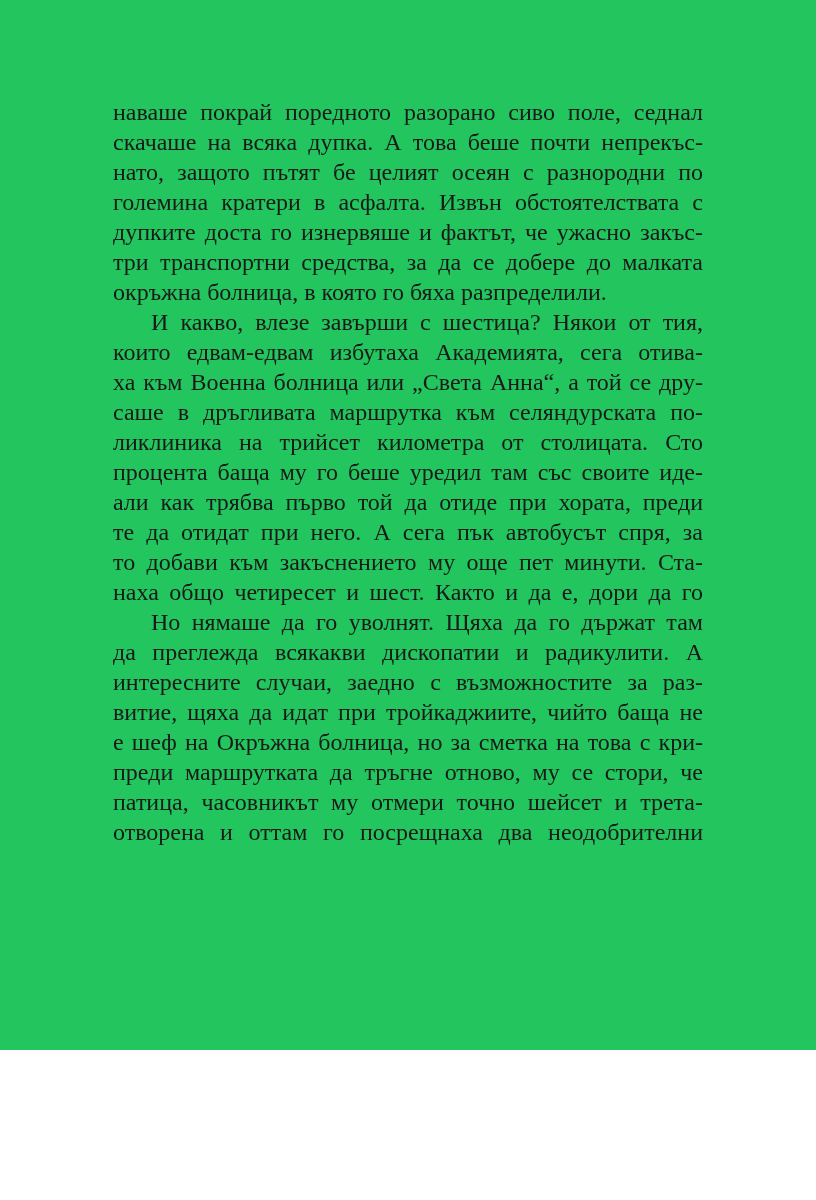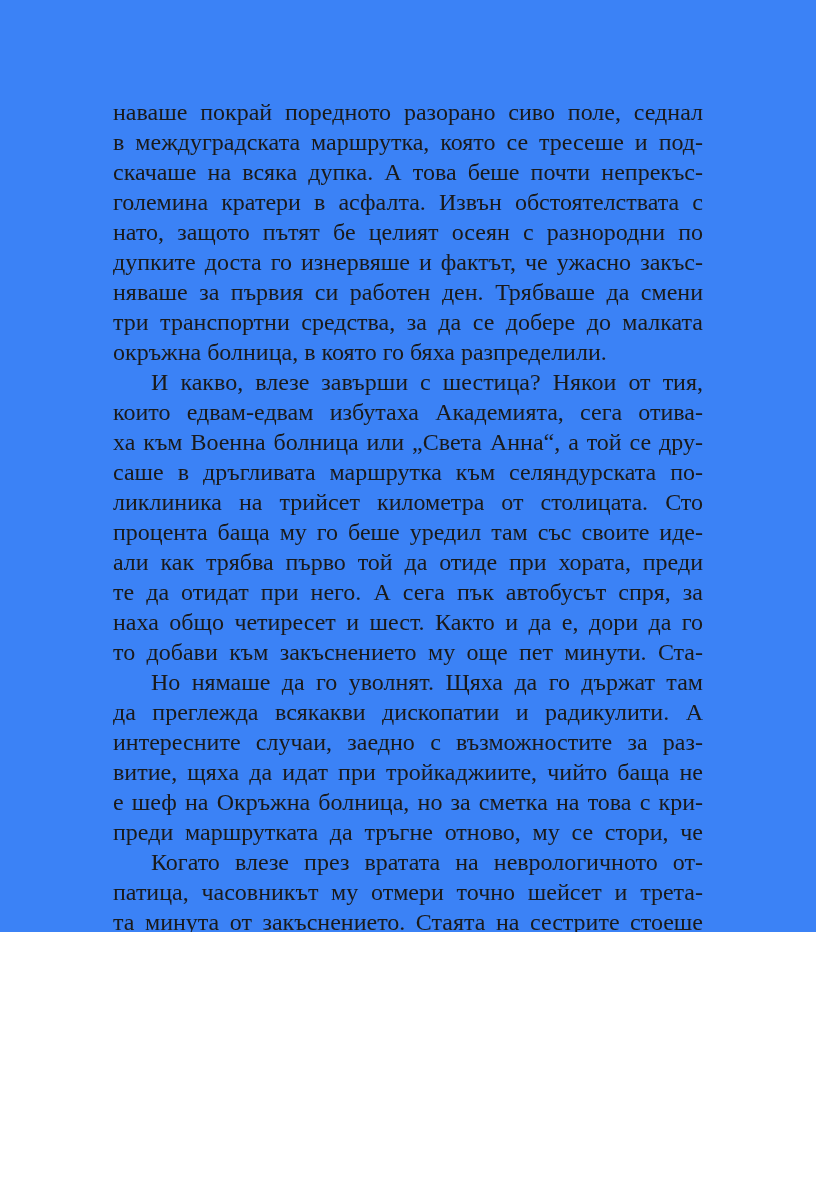--- a/index.html
+++ b/index.html
@@ -3,22 +3,22 @@
 <meta charset="utf-8">
 <style>
   html, body {
     margin: 0;
     padding: 0;
     background: #ffffff;
   }
   .book-page {
     position: relative;
     width: 816px;
-    height: 932px;
-    background: #3b82f6;
+    height: 1050px;
+    background: #22c55e;
     overflow: hidden;
     font-family: "Liberation Serif", "DejaVu Serif", serif;
     color: #1a1a1a;
   }
   .text-block {
     position: absolute;
     left: 113px;
     top: 97px;
     width: 590px;
     font-size: 24px;
@@ -43,43 +43,39 @@
     font-size: 24px;
     line-height: 30px;
   }
 </style>
 </head>
 <body>
 
 <div class="book-page">
   <div class="text-block">
       <div class="line">наваше покрай поредното разорано сиво поле, седнал</div>
-      <div class="line">в междуградската маршрутка, която се тресеше и под-</div>
       <div class="line">скачаше на всяка дупка. А това беше почти непрекъс-</div>
+      <div class="line">нато, защото пътят бе целият осеян с разнородни по</div>
       <div class="line">големина кратери в асфалта. Извън обстоятелствата с</div>
-      <div class="line">нато, защото пътят бе целият осеян с разнородни по</div>
       <div class="line">дупките доста го изнервяше и фактът, че ужасно закъс-</div>
-      <div class="line">няваше за първия си работен ден. Трябваше да смени</div>
       <div class="line">три транспортни средства, за да се добере до малката</div>
       <div class="line last">окръжна болница, в която го бяха разпределили.</div>
       <div class="line indent">И какво, влезе завърши с шестица? Някои от тия,</div>
       <div class="line">които едвам-едвам избутаха Академията, сега отива-</div>
       <div class="line">ха към Военна болница или „Света Анна“, а той се дру-</div>
       <div class="line">саше в дръгливата маршрутка към селяндурската по-</div>
       <div class="line">ликлиника на трийсет километра от столицата. Сто</div>
       <div class="line">процента баща му го беше уредил там със своите иде-</div>
       <div class="line">али как трябва първо той да отиде при хората, преди</div>
       <div class="line">те да отидат при него. А сега пък автобусът спря, за</div>
+      <div class="line">то добави към закъснението му още пет минути. Ста-</div>
       <div class="line">наха общо четиресет и шест. Както и да е, дори да го</div>
-      <div class="line">то добави към закъснението му още пет минути. Ста-</div>
       <div class="line indent">Но нямаше да го уволнят. Щяха да го държат там</div>
       <div class="line">да преглежда всякакви дископатии и радикулити. А</div>
       <div class="line">интересните случаи, заедно с възможностите за раз-</div>
       <div class="line">витие, щяха да идат при тройкаджиите, чийто баща не</div>
       <div class="line">е шеф на Окръжна болница, но за сметка на това с кри-</div>
       <div class="line">преди маршрутката да тръгне отново, му се стори, че</div>
-      <div class="line indent">Когато влезе през вратата на неврологичното от-</div>
       <div class="line">патица, часовникът му отмери точно шейсет и трета-</div>
-      <div class="line">та минута от закъснението. Стаята на сестрите стоеше</div>
       <div class="line">отворена и оттам го посрещнаха два неодобрителни</div>
     </div>
   <div class="page-number">6</div>
 </div>
 
 </body></html>

